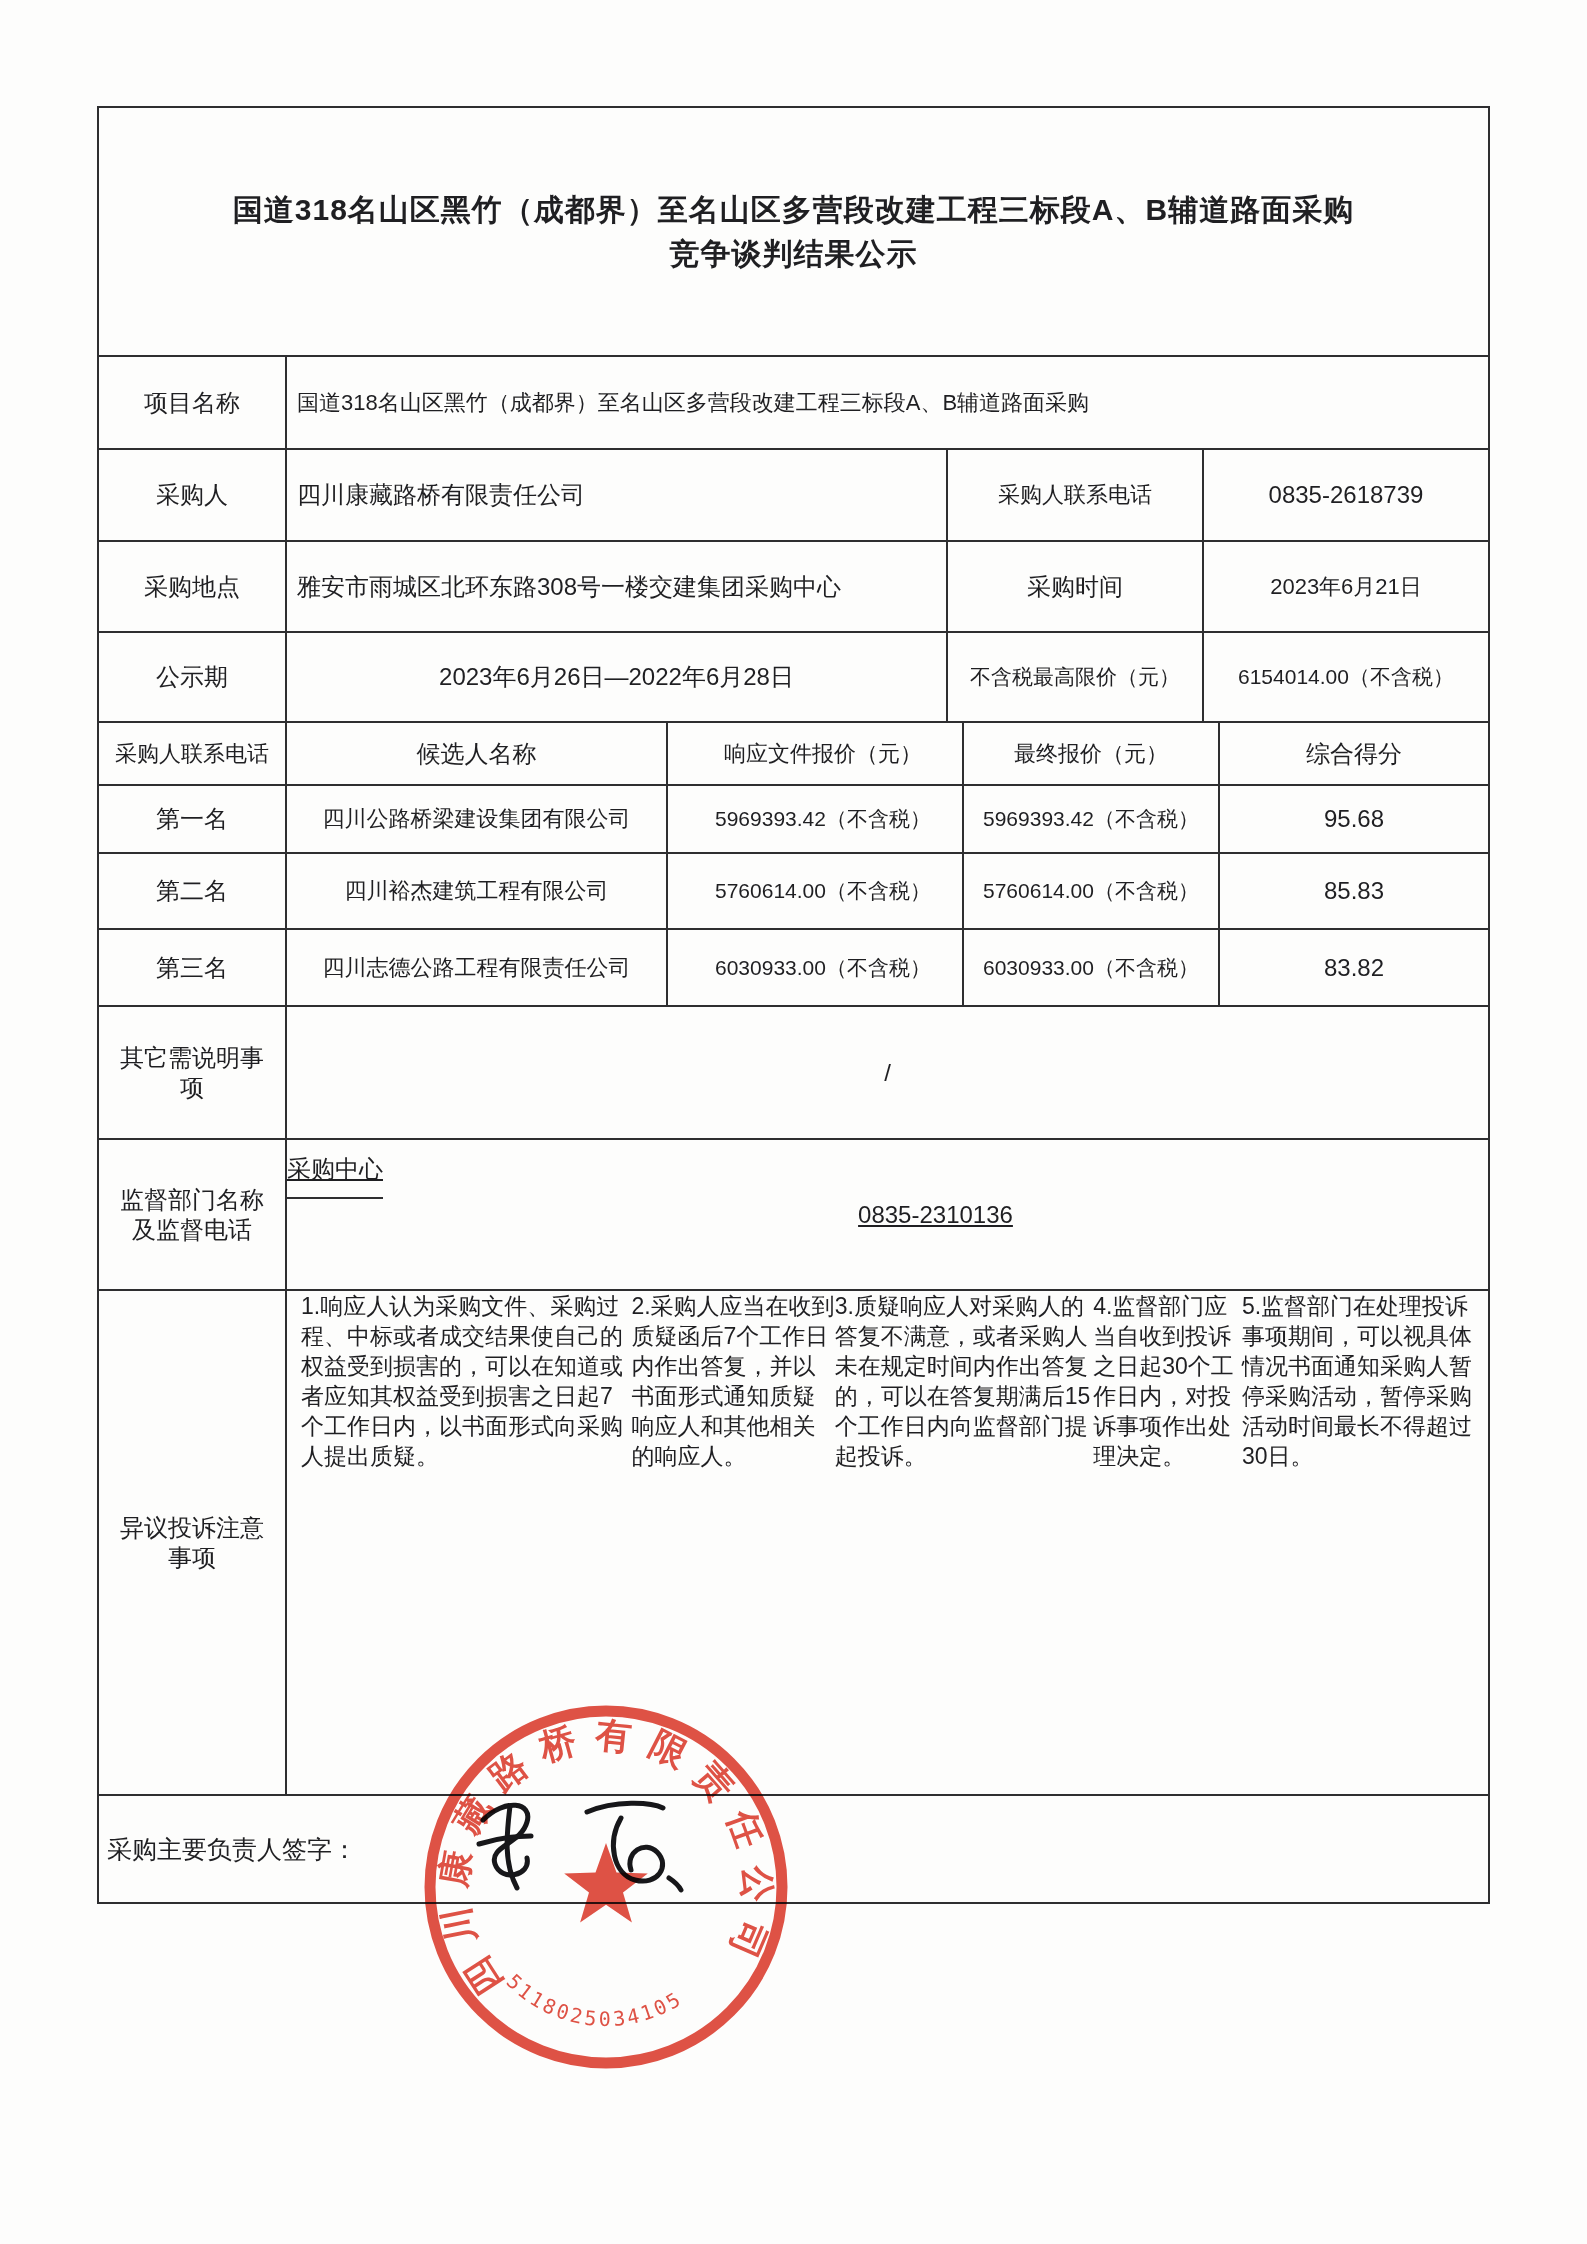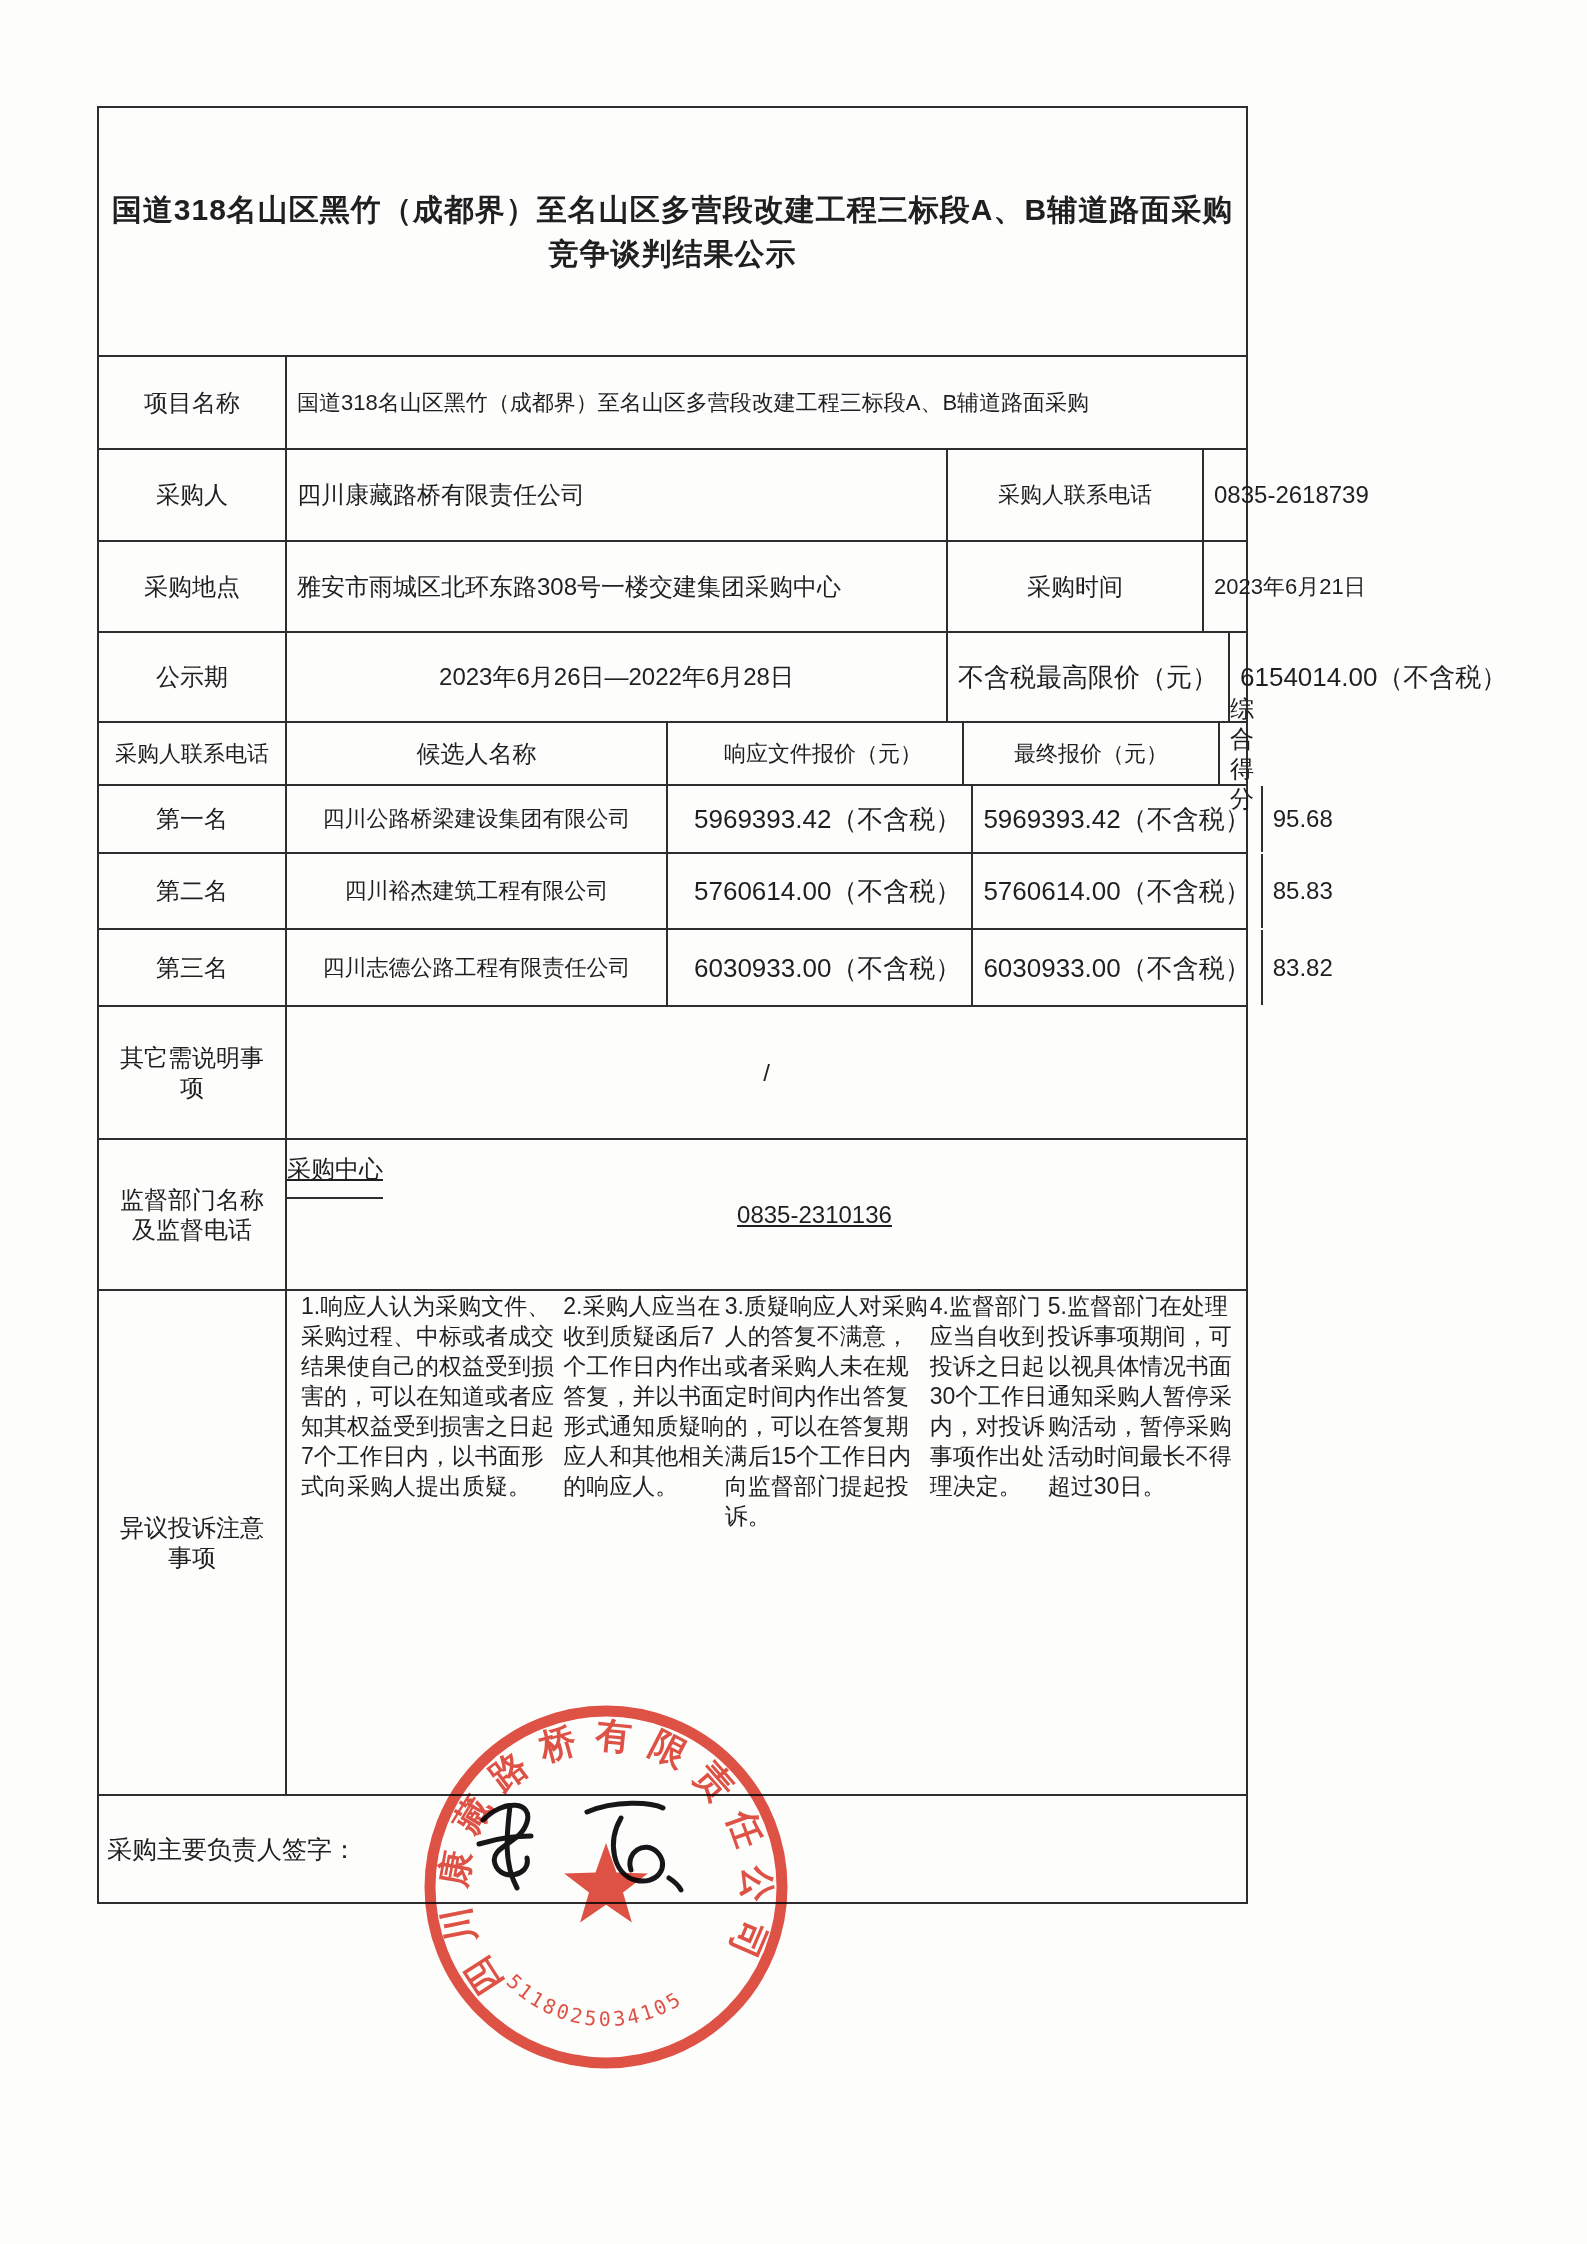--- a/index.html
+++ b/index.html
@@ -1,39 +1,39 @@
 <!DOCTYPE html>
 <html><head>
 <meta charset="utf-8">
 <style>
   * { margin:0; padding:0; box-sizing:border-box; }
   html,body { width:1587px; height:2244px; background:#fcfcfb; overflow:hidden;
               font-family:"Liberation Sans", sans-serif; color:#1f1f22; }
   #page { position:relative; width:1587px; height:2244px; background:#fdfdfc; }
 
   
-  #doc { position:absolute; left:97px; top:106px; width:1151px; height:1798px;
+  #doc { position:absolute; left:97px; top:106px; width:1393px; height:1798px;
          border:2px solid #2e2e30; background:transparent; }
   .row { display:flex; width:100%; border-bottom:2px solid #2e2e30; }
   .row:last-child { border-bottom:none; }
   .cell { border-right:2px solid #2e2e30; display:flex; align-items:center;
           justify-content:center; text-align:center; padding:4px 10px;
           font-size:24px; line-height:30px; }
   .cell:last-child { border-right:none; }
   .cell.left { justify-content:flex-start; text-align:left; }
   .c1 { flex:0 0 188px; }
   .c2 { flex:0 0 381px; }
   .c3 { flex:0 0 280px;margin-left:16px; }
   .c4 { flex:0 0 256px; }
   .c5 { flex:1 1 auto; }
   .c23 { flex:0 0 661px; }      
   .c25 { flex:1 1 auto; }       
   .nowrap { white-space:nowrap; }
   .fs22 { font-size:22px; }
-  .fs21 { font-size:26px; }
+  .fs21 { font-size:21px; }
 
   
   #title-block { height:249px; display:flex; flex-direction:column;
                  align-items:center; justify-content:center; border-bottom:2px solid #2e2e30; }
   #title-block div { font-size:30px; font-weight:bold; letter-spacing:1px; line-height:44px; }
 
   
   .h93{height:93px}.h92{height:92px}.h91{height:91px}.h90{height:90px}
   .h63{height:63px}.h68{height:68px}.h76{height:76px}.h77{height:77px}
   .h133{height:133px}.h151{height:151px}.h505{height:505px}

